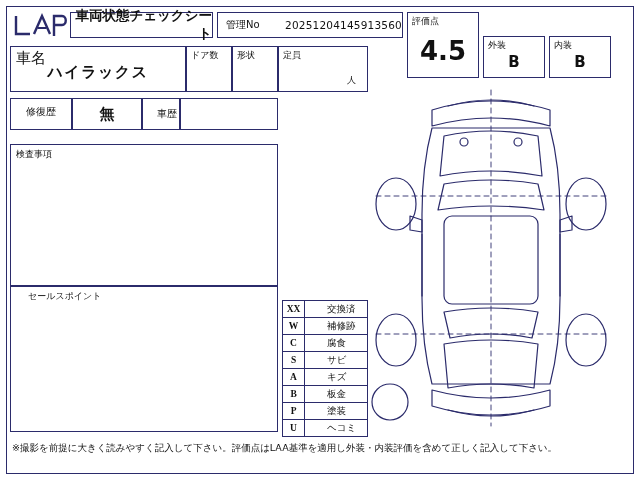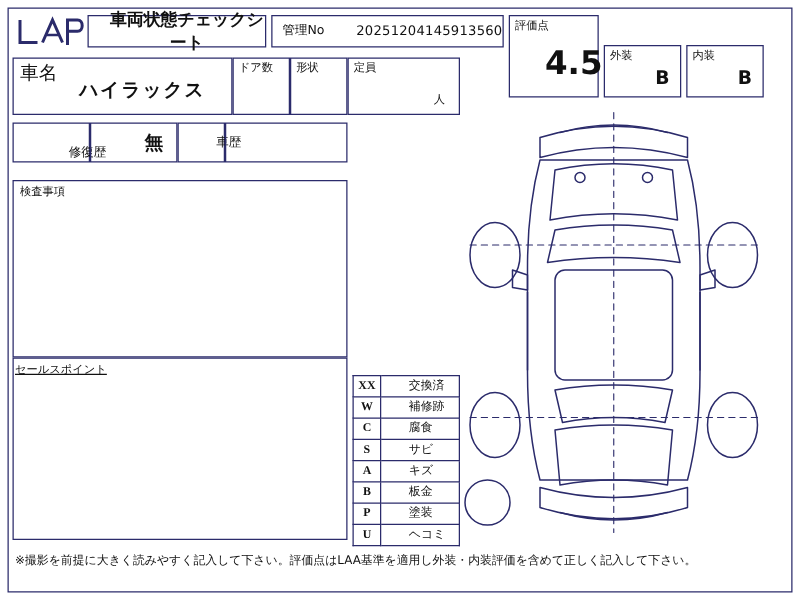--- a/index.html
+++ b/index.html
@@ -38,22 +38,21 @@
     position: absolute;
     font-size: 9px;
     color: #111111;
     white-space: nowrap;
     line-height: 1;
   }
   .ctr {
     display: flex;
     align-items: center;
     justify-content: center;
-    text-align: center;
-    padding-left: 16px;
+    text-align: right;
   }
   
   #logo {
     position: absolute;
     left: 14px;
     top: 12px;
     width: 56px;
     height: 26px;
     display: flex;
     align-items: center;
@@ -99,34 +98,34 @@
   #doors-box { left: 186px; top: 46px; width: 46px; height: 46px; }
   #doors-label { left: 191px; top: 51px; font-size: 9px; }
   #shape-box { left: 232px; top: 46px; width: 46px; height: 46px; }
   #shape-label { left: 237px; top: 51px; font-size: 9px; }
   #seats-box { left: 278px; top: 46px; width: 90px; height: 46px; }
   #seats-label { left: 283px; top: 51px; font-size: 9px; }
   #seats-unit { left: 347px; top: 76px; font-size: 9px; }
 
   
   #repair-label-box { left: 10px; top: 98px; width: 62px; height: 32px; }
-  #repair-label { position:absolute; left:10px; top:106px; width:62px; height:32px; font-size:10px;margin-left:13px; }
+  #repair-label { position:absolute; left:10px; top:96px; width:62px; height:32px; font-size:10px; }
   #repair-value-box { left: 72px; top: 98px; width: 70px; height: 32px; }
   #repair-value { position:absolute; left:72px; top:98px; width:70px; height:32px; font-size:15px; font-weight:bold;}
   #mileage-label-box { left: 142px; top: 98px; width: 38px; height: 32px; }
   #mileage-label { position:absolute; left:142px; top:98px; width:50px; height:32px; font-size:10px;}
   #mileage-value-box { left: 180px; top: 98px; width: 98px; height: 32px; }
 
   
   #inspect-box { left: 10px; top: 144px; width: 268px; height: 142px; }
   #inspect-label { left: 16px; top: 150px; font-size: 9px; }
 
   
   #sales-box { left: 10px; top: 286px; width: 268px; height: 146px; }
-  #sales-label { left: 12px; top: 292px; font-size: 9px; text-decoration: underline; }
+  #sales-label { left: 28px; top: 292px; font-size: 9px; }
 
   
   #legend {
     position: absolute;
     left: 282px;
     top: 300px;
     width: 86px;
     border-collapse: collapse;
   }
   #legend td {

